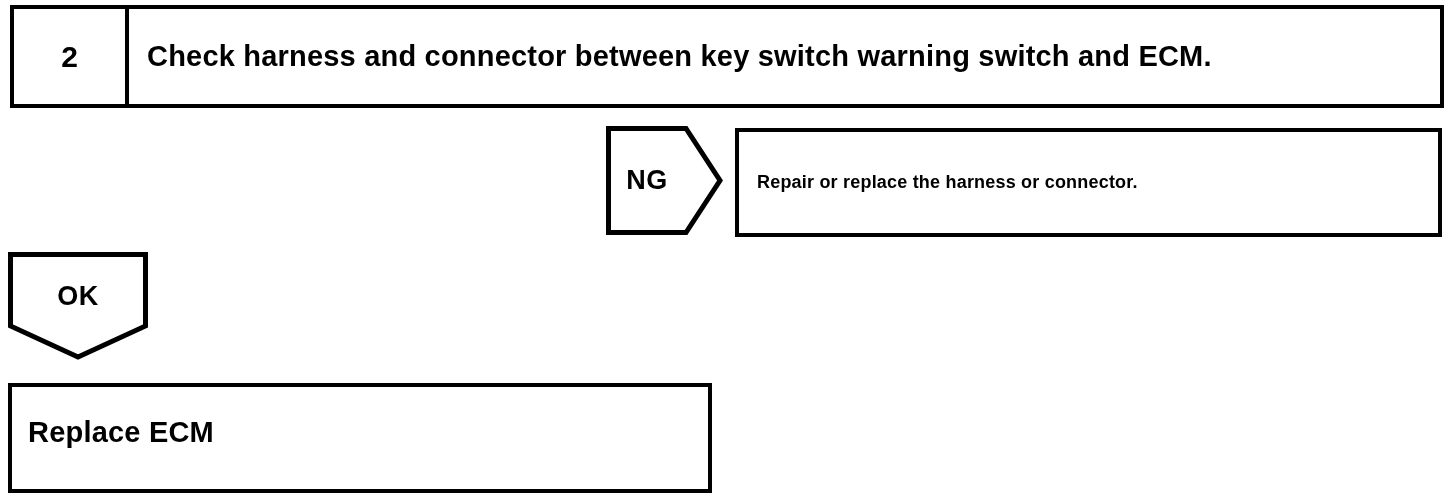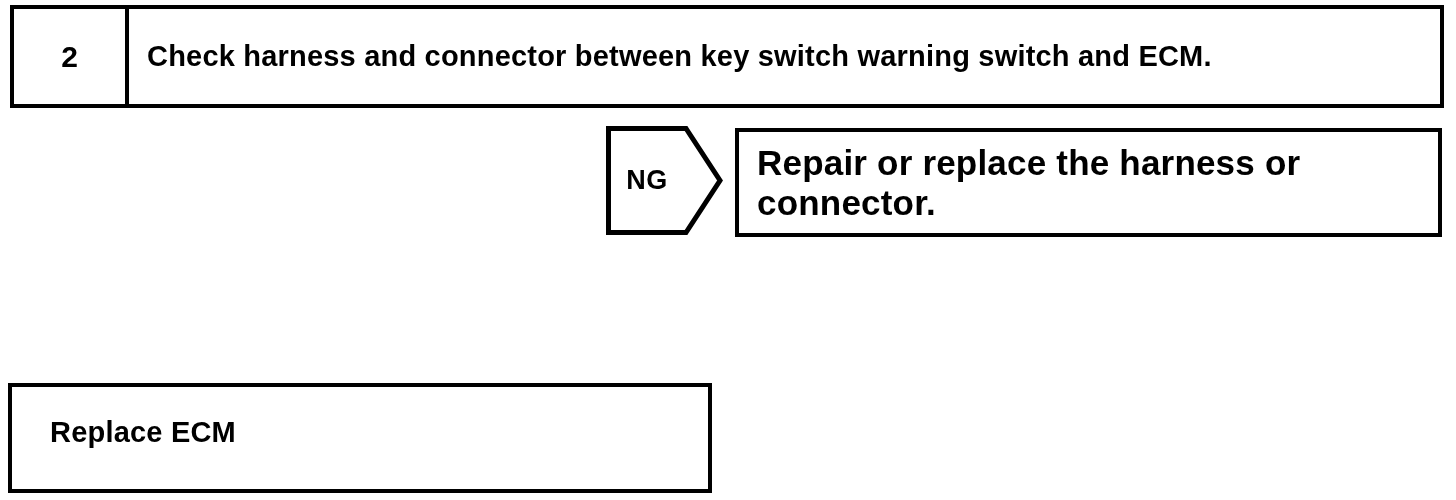--- a/index.html
+++ b/index.html
@@ -76,21 +76,21 @@
     display: flex;
     align-items: center;
     justify-content: center;
   }
   .ng-action-box {
     left: 735px;
     top: 128px;
     width: 707px;
     height: 109px;
     padding-left: 18px;
-    font-size: 35px;
+    font-size: 18px;
     font-weight: bold;
     letter-spacing: 0.2px;
   }
   .ok-pentagon {
     left: 8px;
     top: 252px;
     width: 140px;
     height: 108px;
   }
   .ok-pentagon .pentagon-label {
@@ -100,21 +100,21 @@
     height: 64px;
     display: flex;
     align-items: center;
     justify-content: center;
   }
   .replace-box {
     left: 8px;
     top: 383px;
     width: 704px;
     height: 110px;
-    padding-left: 38px;
+    padding-left: 16px;
     font-size: 29px;
     font-weight: bold;
     letter-spacing: 0.2px;
   }
   .replace-box .label-inner {
     position: relative;
     top: -6px;
   }
 </style>
 </head>
@@ -129,18 +129,24 @@
 
   <div class="pentagon ng-pentagon">
     <svg width="117" height="109" viewBox="0 0 117 109">
       <polygon points="2.5,2.5 80,2.5 114,54.5 80,106.5 2.5,106.5" fill="#ffffff" stroke="#000000" stroke-width="5" stroke-linejoin="miter"></polygon>
     </svg>
     <div class="pentagon-label">NG</div>
   </div>
 
   <div class="box ng-action-box">Repair or replace the harness or connector.</div>
 
+  <div class="pentagon ok-pentagon">
+    <svg width="140" height="108" viewBox="0 0 140 108">
+      <polygon points="2.5,2.5 137.5,2.5 137.5,74 70,105 2.5,74" fill="#ffffff" stroke="#000000" stroke-width="5" stroke-linejoin="miter"></polygon>
+    </svg>
+    <div class="pentagon-label">OK</div>
+  </div>
 
   <div class="box replace-box">
     <span class="label-inner">Replace ECM</span>
   </div>
 
 </div>
 
 </body></html>

